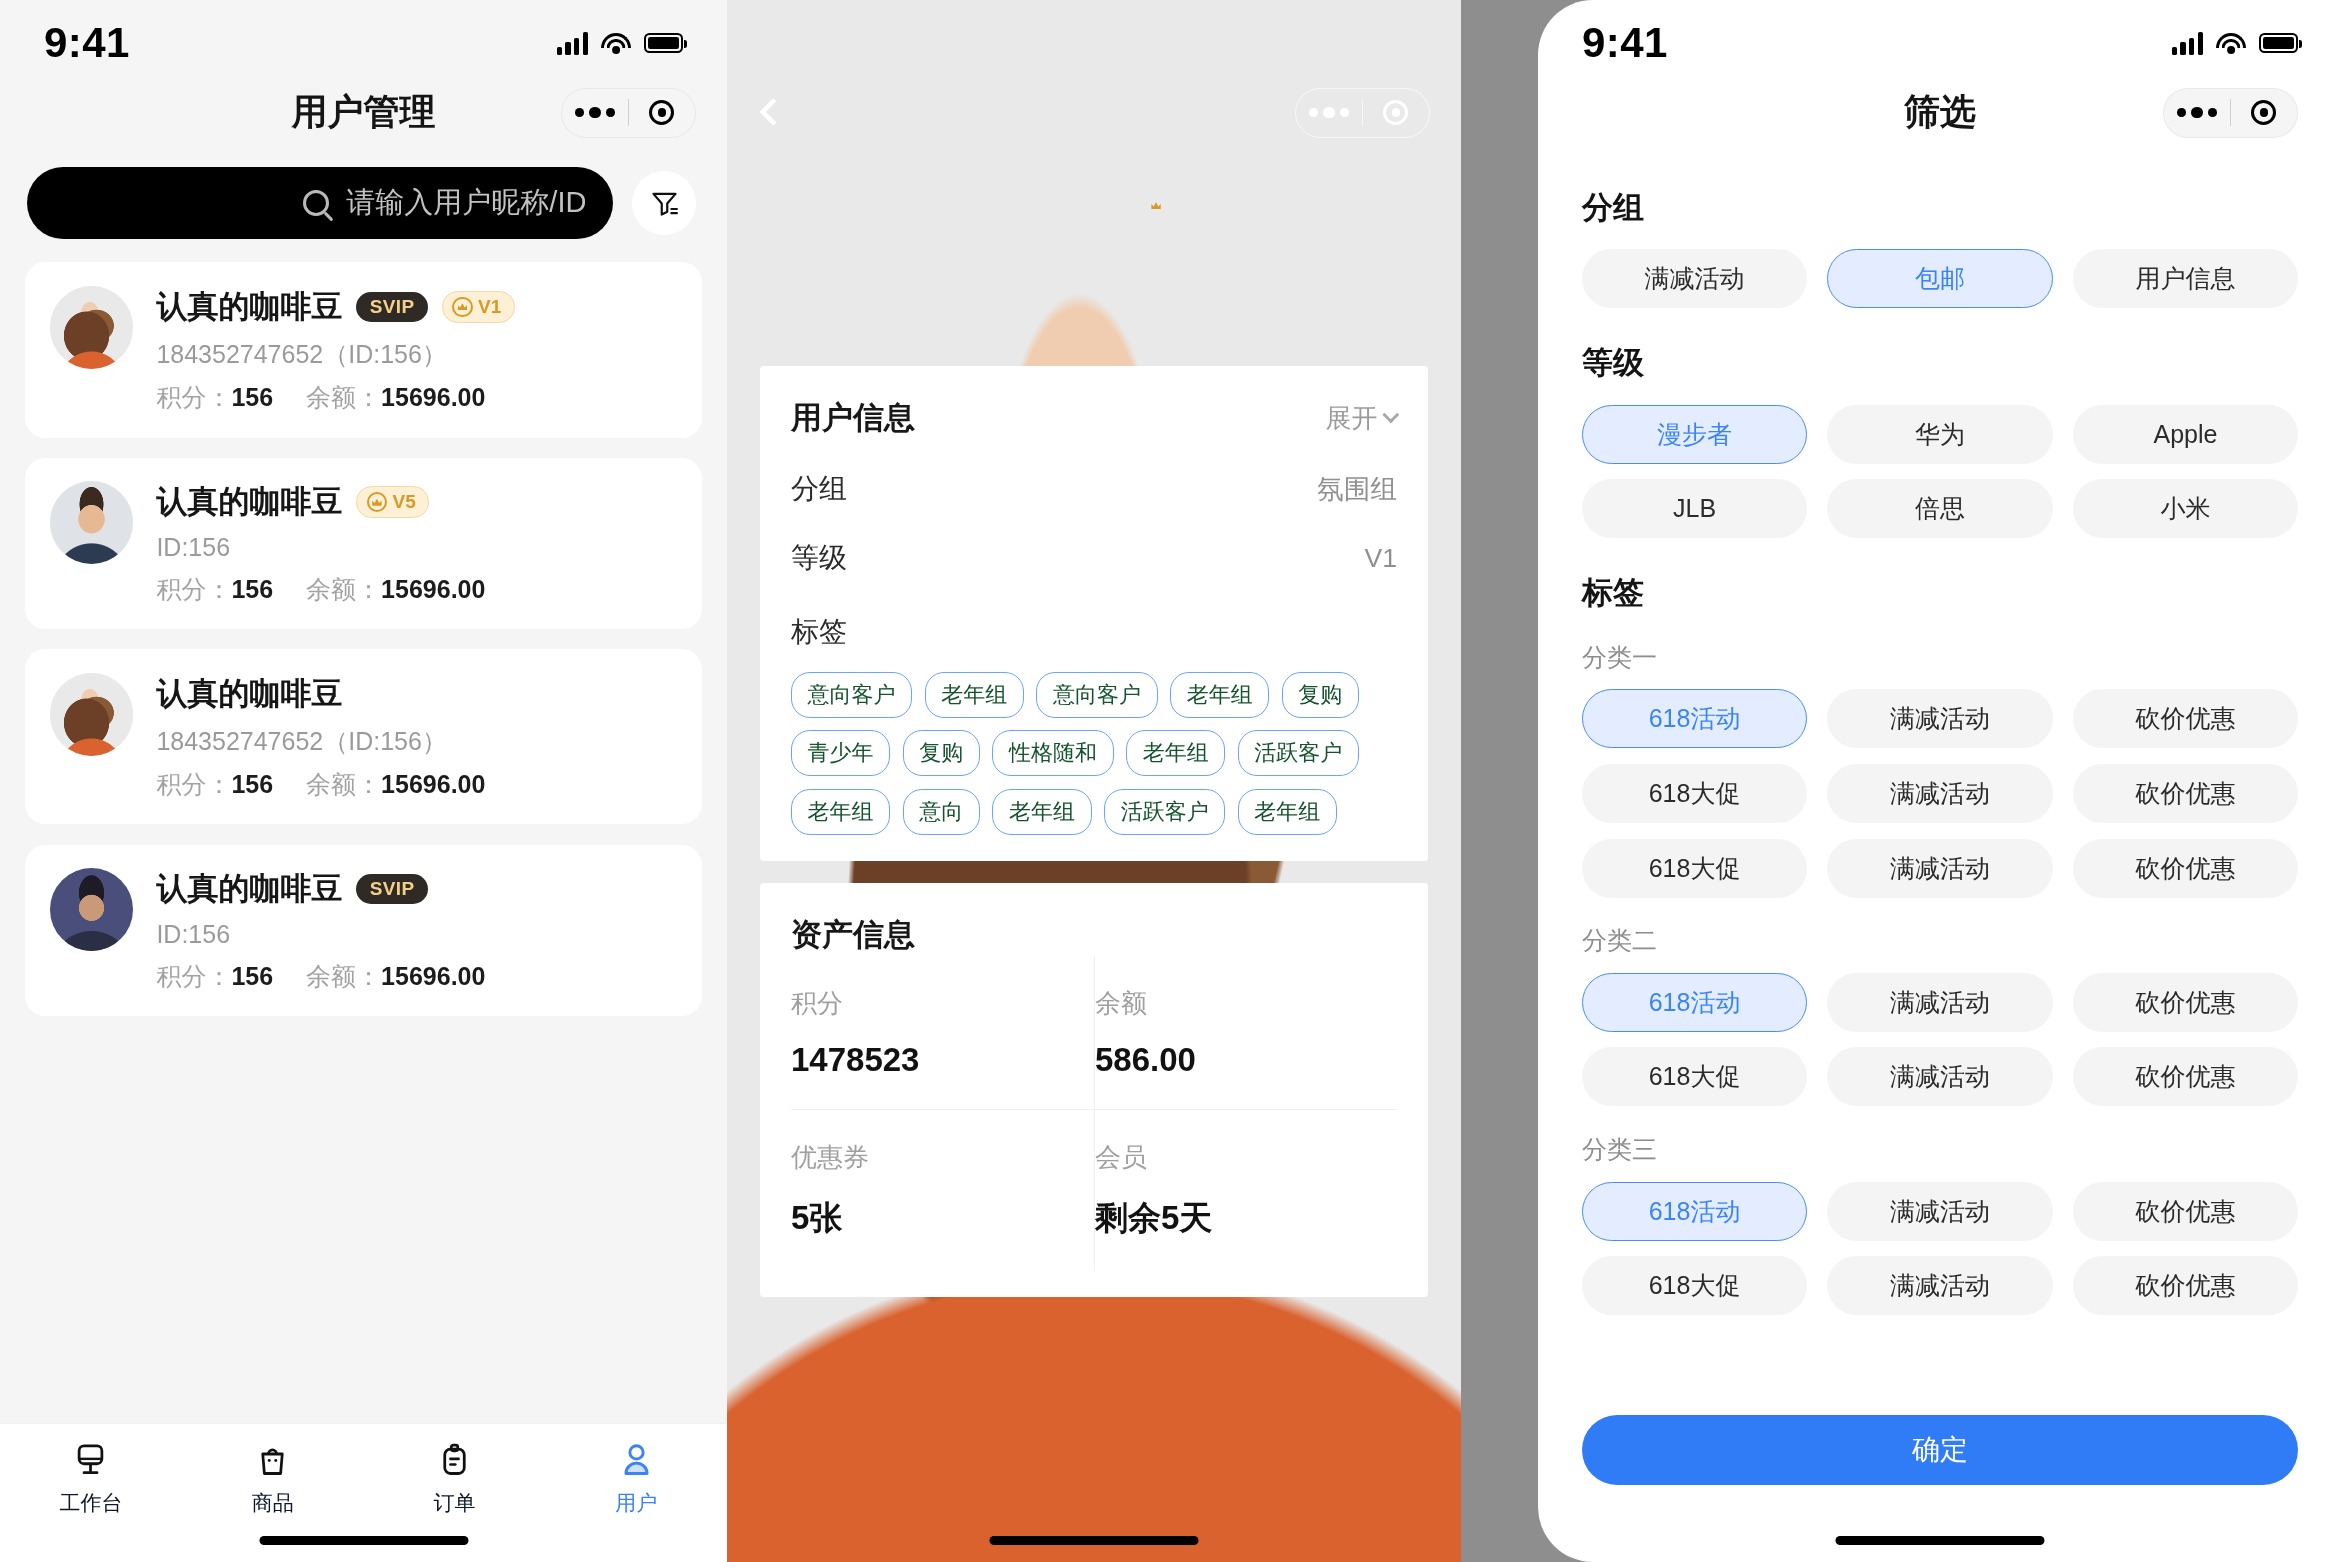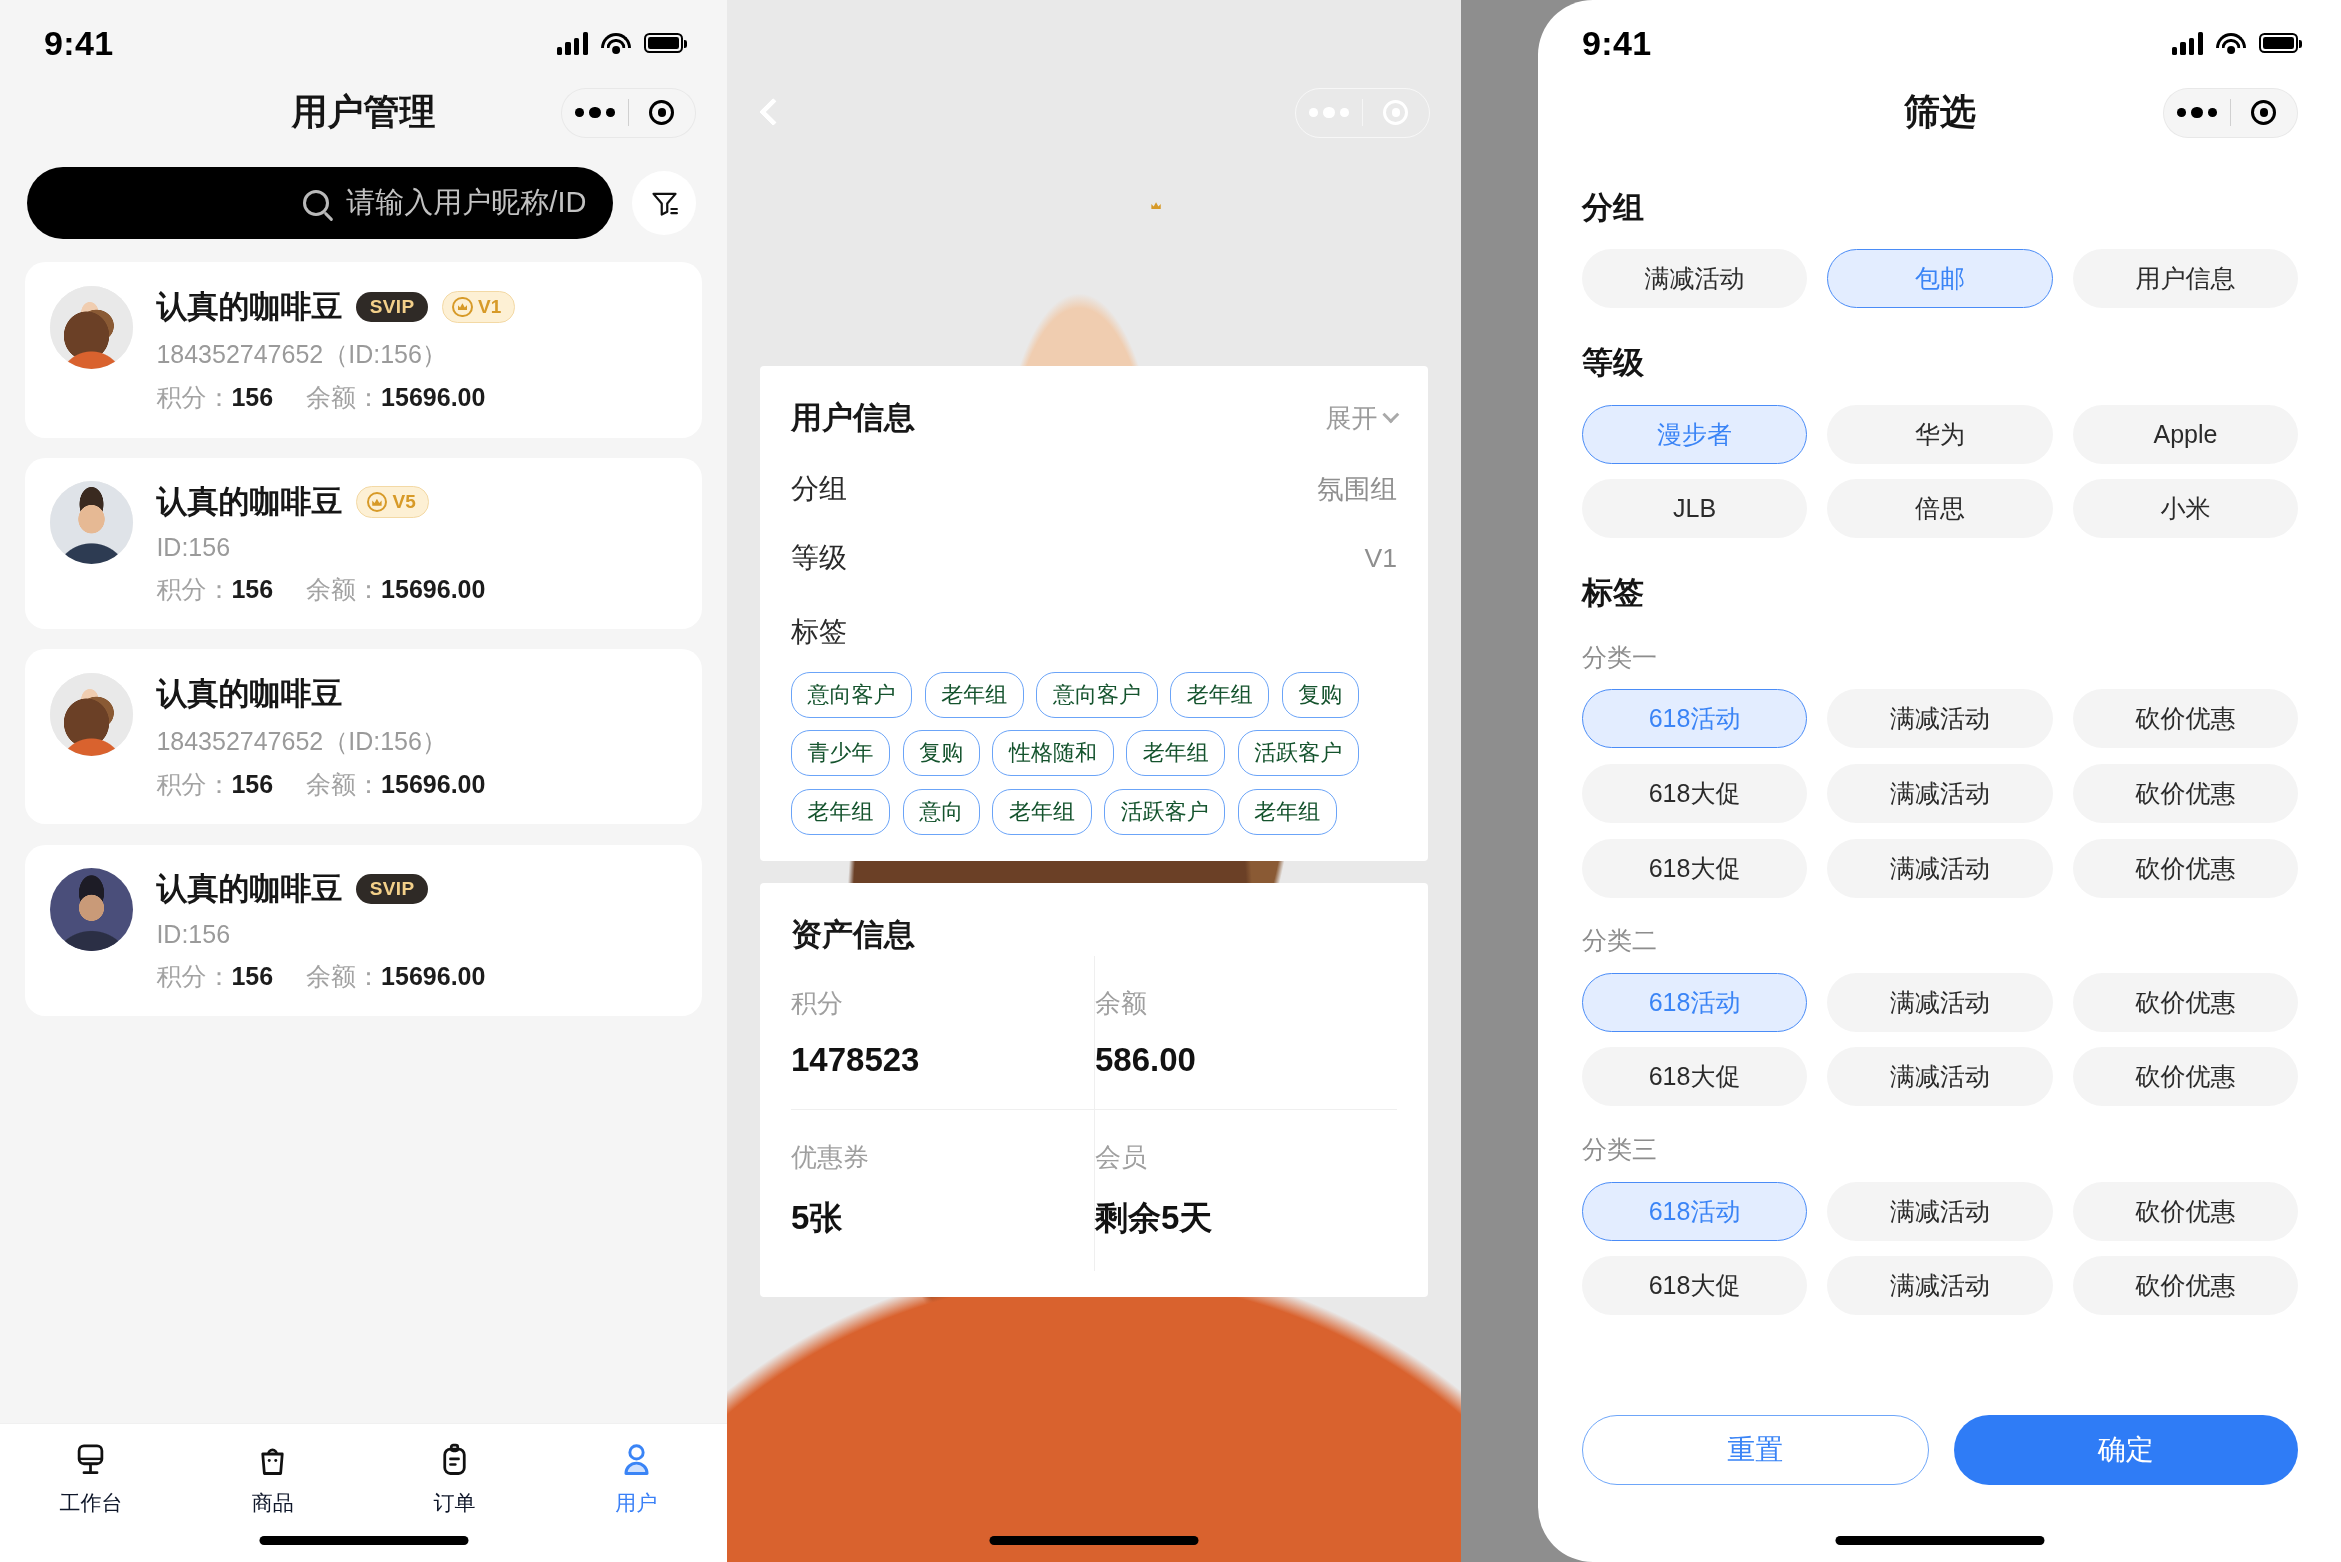--- a/index.html
+++ b/index.html
@@ -10,21 +10,21 @@
     overflow: hidden;
   }
   .stage { position: relative; width: 2342px; height: 1562px; display:flex; }
 
   
   .phone { position: relative; height: 1562px; overflow: hidden; flex: none; }
 
   .statusbar {
     height: 72px; display:flex; align-items:center;
     justify-content:space-between; padding: 14px 44px 0 44px;
-    font-size: 34px; font-weight: 600; letter-spacing: 0.4px;
+    font-size: 42px; font-weight: 600; letter-spacing: 0.4px;
   }
   .sb-right { display:flex; align-items:center; gap: 12.5px; }
   .sig { display:flex; align-items:flex-end; gap:3.1px; height:23.4px; }
   .sig i { display:block; width:5.5px; border-radius:1.6px; background: currentColor; }
   .sig i:nth-child(1){height:7.8px} .sig i:nth-child(2){height:12.5px}
   .sig i:nth-child(3){height:17px} .sig i:nth-child(4){height:22.7px}
   .wifi { width:31px; height:23.4px; position:relative; }
   .wifi b { position:absolute; left:50%; transform:translateX(-50%); border:3.1px solid currentColor; border-bottom:none; border-radius:31px 31px 0 0; background:none;}
   .wifi b:nth-child(1){ width:30px;height:15px; top:1.6px;}
   .wifi b:nth-child(2){ width:19px;height:9.4px; top:7.8px;}
@@ -559,21 +559,20 @@
           <div class="chip sel">618活动</div>
           <div class="chip">满减活动</div>
           <div class="chip">砍价优惠</div>
           <div class="chip">618大促</div>
           <div class="chip">满减活动</div>
           <div class="chip">砍价优惠</div>
         </div>
       </div>
 
       <div class="footbtns">
-        <div class="btn ghost">重置</div>
         <div class="btn primary">确定</div>
       </div>
     </div>
     <div class="homebar"></div>
   </div>
 
 </div>
 
 
 </body></html>

